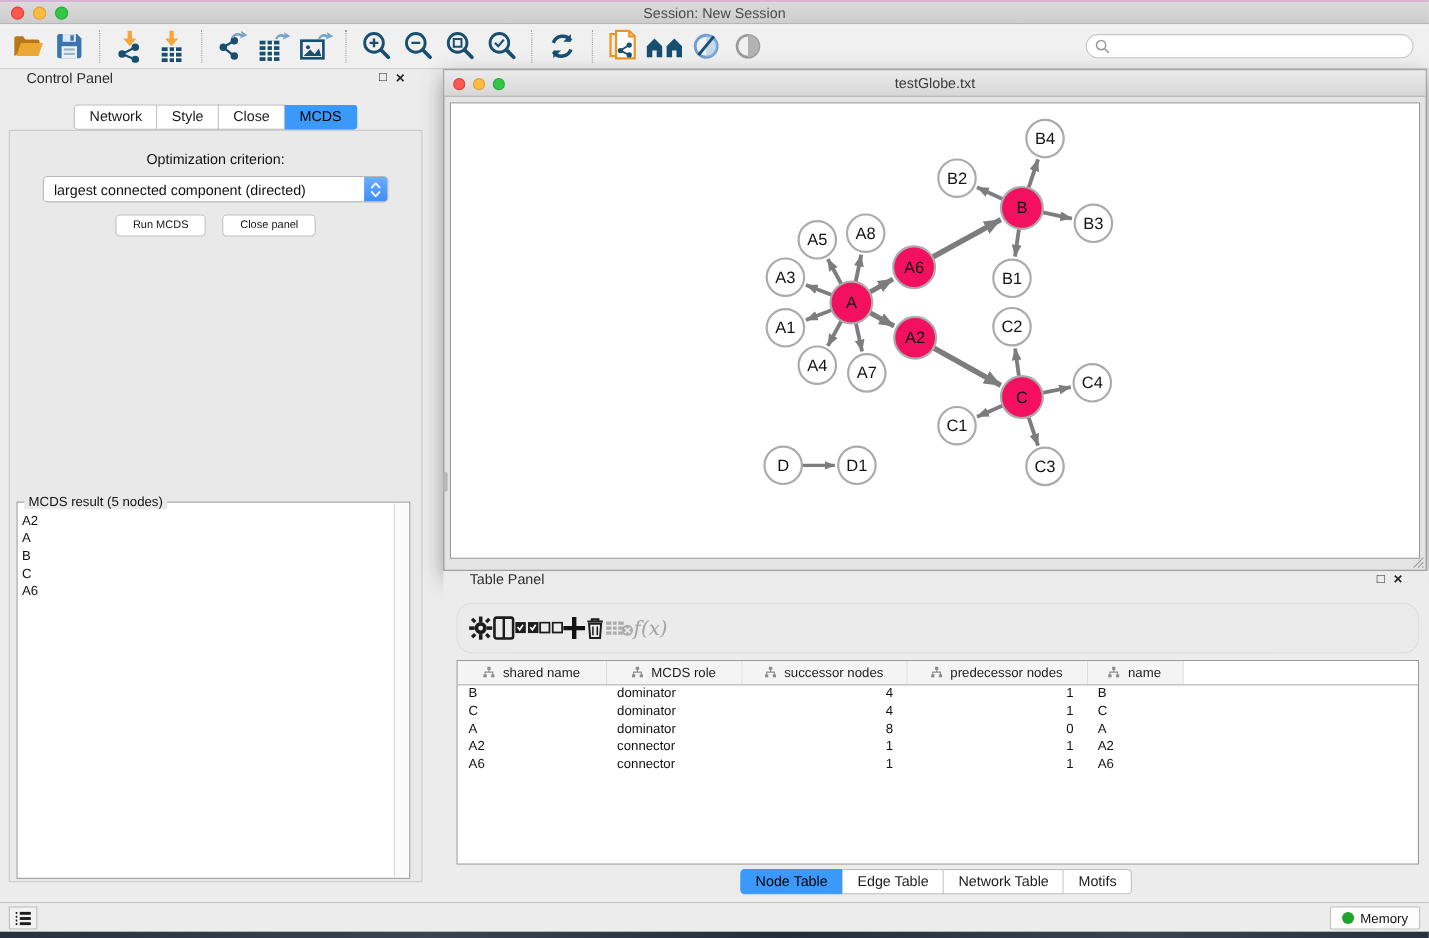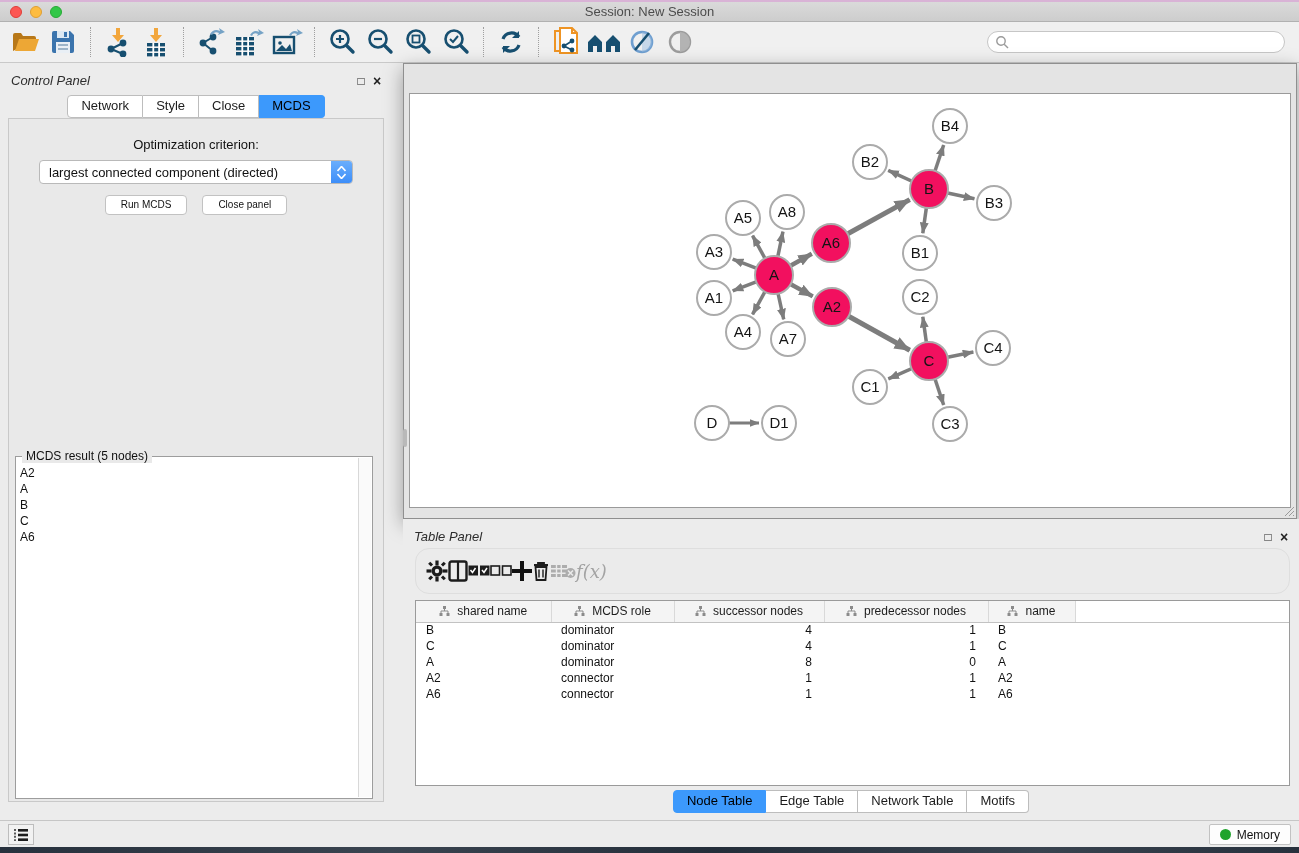--- a/index.html
+++ b/index.html
@@ -28,21 +28,21 @@
     border-bottom:1px solid #c9c9c9; display:flex; align-items:center; padding:0 6px; }
   .tbtn { width:38px; height:34px; display:flex; align-items:center; justify-content:center; background:none; border:none; }
   .tsep { width:1px; height:30px; border-left:1px dotted #9f9f9f; margin:0 8px; }
   .search-wrap { margin-left:auto; margin-right:8px; position:relative; }
   .search-input { width:298px; height:22px; border:1px solid #c6c6c6; border-radius:12px;
     background:#fff; padding:0 8px 0 26px; font-size:12px; outline:none; }
   .search-glass { position:absolute; left:8px; top:4px; }
 
   
   .control-panel { position:absolute; left:0; top:63px; width:392px; height:757px; background:#ececec; }
-  .panel-header { height:25px; display:flex; align-items:flex-end; padding:0 11px; font-size:13px; color:#2d2d2d;font-style:italic; }
+  .panel-header { height:25px; display:flex; align-items:flex-start; padding:0 24px; font-size:13px; color:#2d2d2d; }
   .panel-header .win-icons { margin-left:auto; display:flex; gap:8px; align-items:center; }
   .wicon { font-size:12px; color:#222; line-height:1; cursor:default; }
   .wicon.x { font-weight:bold; font-size:14px; }
 
   .seg-tabs { display:flex; justify-content:center; margin-top:7px; position:relative; z-index:2; }
   .seg-tab { font-size:13px; color:#1c1c1c; background:#fff; border:1px solid #bdbdbd; border-left:none;
     padding:3px 13px 4px; line-height:1.1; }
   .seg-tab:first-child { border-left:1px solid #bdbdbd; border-radius:4px 0 0 4px; }
   .seg-tab:last-child { border-radius:0 4px 4px 0; }
   .seg-tab.active { background:#3c99fc; border-color:#3c99fc; color:#000000; }
@@ -316,20 +316,28 @@
             <div class="result-item">B</div>
             <div class="result-item">C</div>
             <div class="result-item">A6</div>
           </div>
         <div class="result-scroll"></div>
       </div>
     </div>
   </div>
 
   <div class="net-window">
+    <div class="net-titlebar">
+      <div class="net-traffic">
+        <div class="ndot" style="background:#fc5753;border:1px solid #df3e38;"></div>
+        <div class="ndot" style="background:#fdbc40;border:1px solid #de9f34;"></div>
+        <div class="ndot" style="background:#33c748;border:1px solid #27aa35;"></div>
+      </div>
+      <span class="net-title">testGlobe.txt</span>
+    </div>
     <div class="net-canvas">
       <svg id="graph-svg" width="882" height="422" viewBox="0 0 882 422">
           <defs>
             <marker id="arrow" viewBox="0 0 10 8" refX="9.5" refY="4" markerWidth="3.2" markerHeight="2.6" orient="auto" markerUnits="strokeWidth">
               <path d="M0,0 L10,4 L0,8 Z" fill="#7d7d7d"></path>
             </marker>
           </defs>
           <line x1="364" y1="181" x2="342.5554389381997" y2="141.56967804765748" stroke="#7d7d7d" stroke-width="3.5" marker-end="url(#arrow)"></line>
           <line x1="364" y1="181" x2="372.95816942544263" y2="137.58733278439342" stroke="#7d7d7d" stroke-width="3.5" marker-end="url(#arrow)"></line>
           <line x1="364" y1="181" x2="322.674922346041" y2="165.15872023264905" stroke="#7d7d7d" stroke-width="3.5" marker-end="url(#arrow)"></line>

